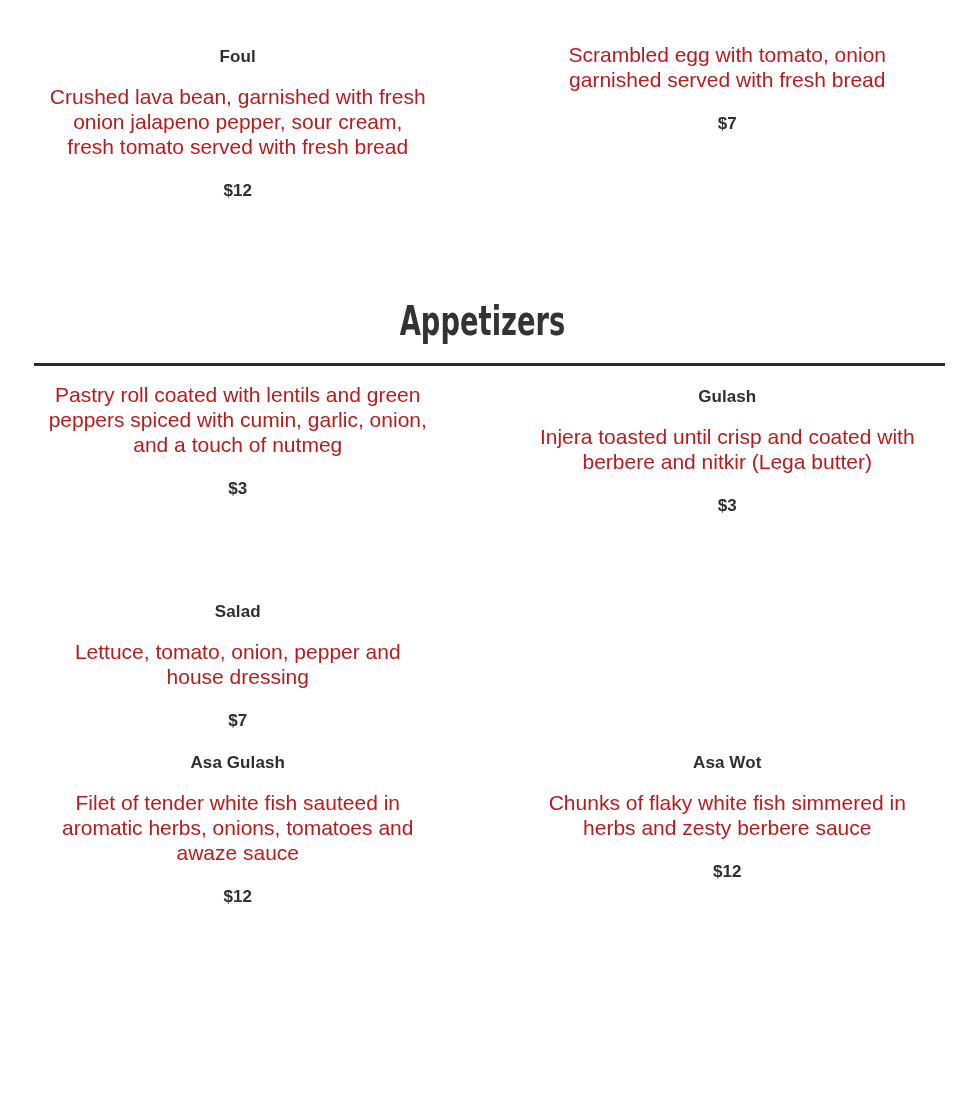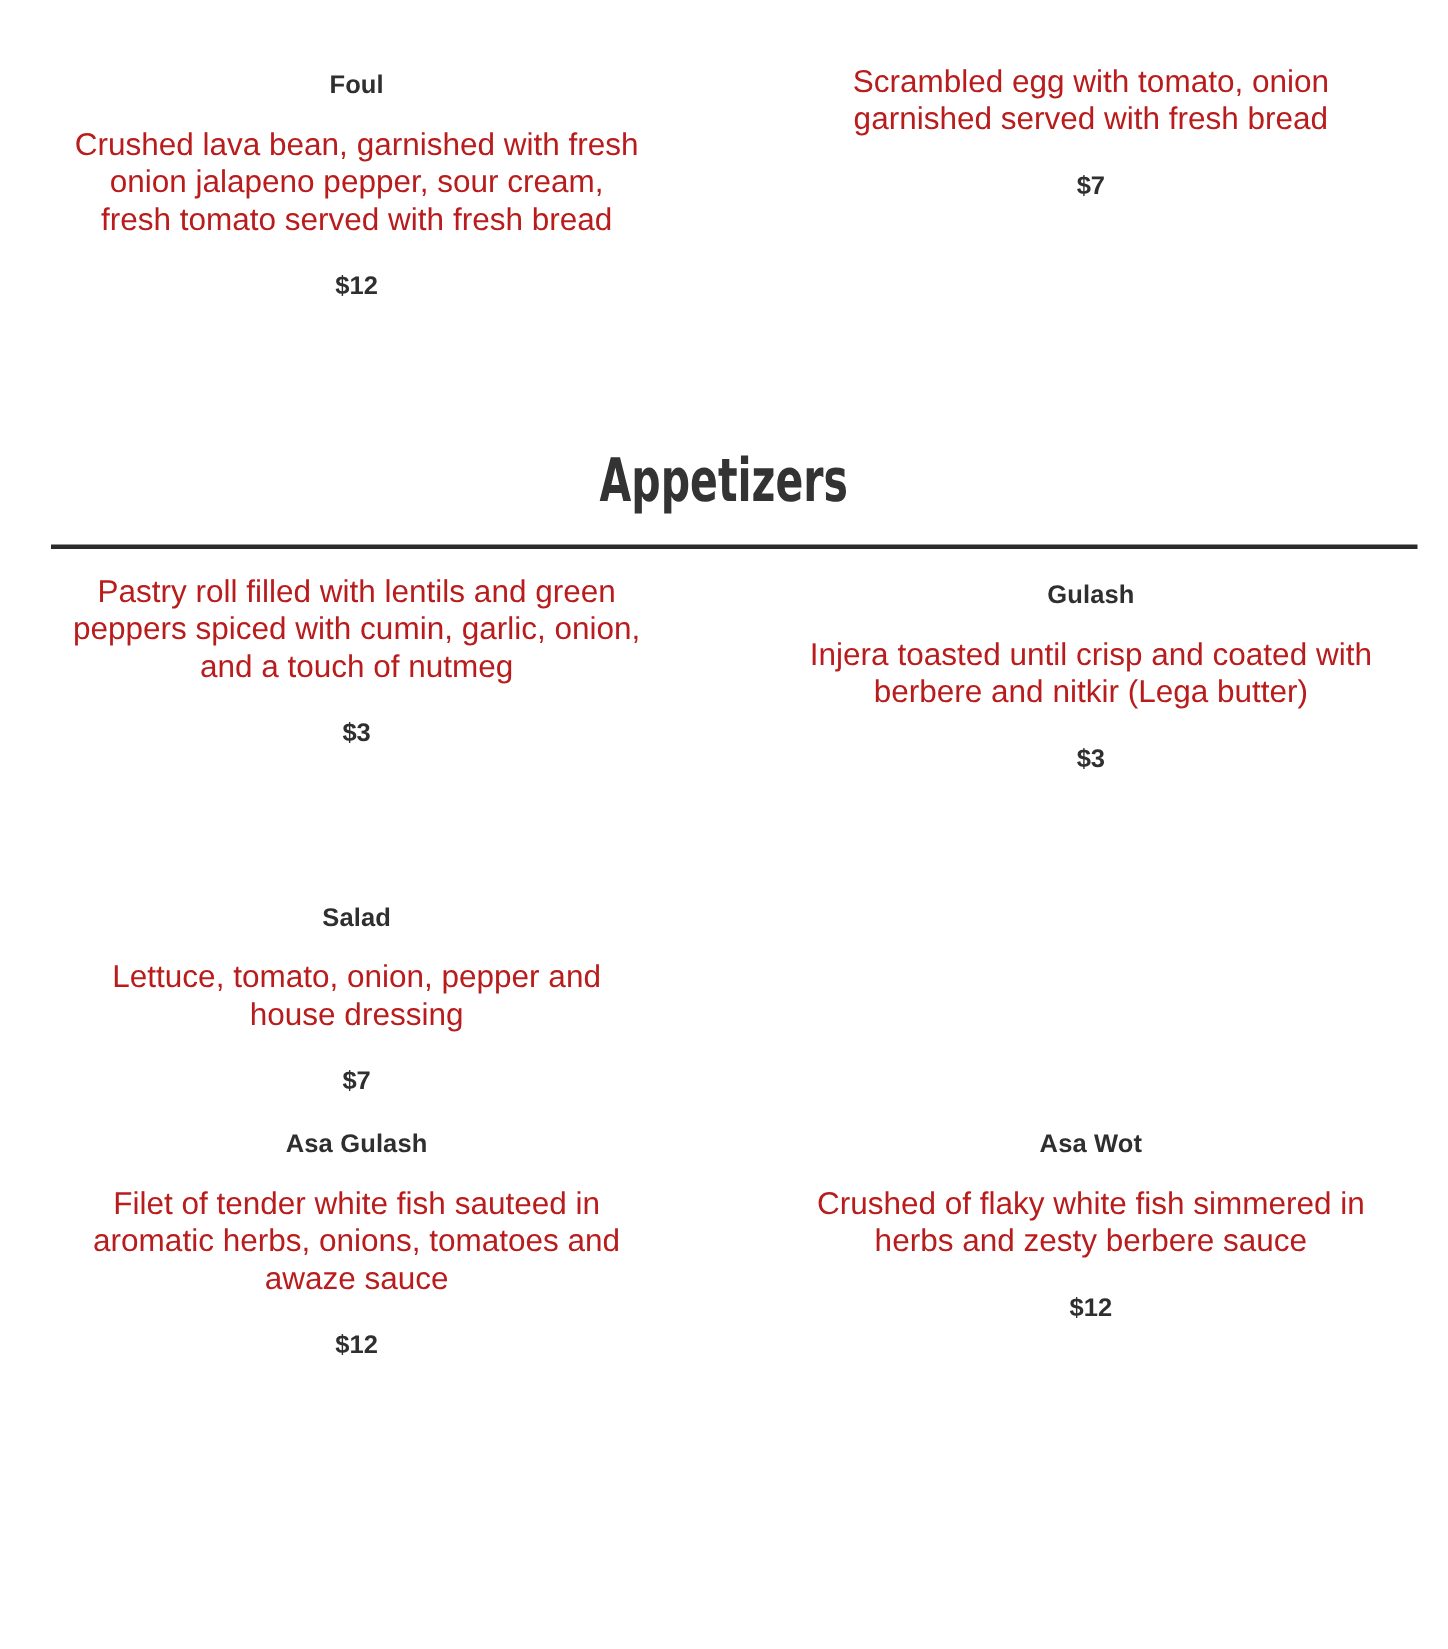--- a/index.html
+++ b/index.html
@@ -114,21 +114,21 @@
   </div>
 
   <div class="section-block">
     <div class="section-title">Appetizers</div>
     <div class="section-rule"></div>
   </div>
 
   <div class="item-grid">
 
     <div class="menu-item">
-      <div class="item-desc">Pastry roll filled with lentils and green peppers spiced with cumin, garlic, onion, and a touch of nutmeg</div>
+      <div class="item-desc">Pastry roll coated with lentils and green peppers spiced with cumin, garlic, onion, and a touch of nutmeg</div>
       <div class="item-price">$3</div>
     </div>
 
     <div class="menu-item">
       <div class="item-name">Gulash</div>
       <div class="item-desc">Injera toasted until crisp and coated with berbere and nitkir (Lega butter)</div>
       <div class="item-price">$3</div>
     </div>
 
   </div>
@@ -151,19 +151,19 @@
   <div class="item-grid">
 
     <div class="menu-item">
       <div class="item-name">Asa Gulash</div>
       <div class="item-desc">Filet of tender white fish sauteed in aromatic herbs, onions, tomatoes and awaze sauce</div>
       <div class="item-price">$12</div>
     </div>
 
     <div class="menu-item">
       <div class="item-name">Asa Wot</div>
-      <div class="item-desc">Crushed of flaky white fish simmered in herbs and zesty berbere sauce</div>
+      <div class="item-desc">Chunks of flaky white fish simmered in herbs and zesty berbere sauce</div>
       <div class="item-price">$12</div>
     </div>
 
   </div>
 
 </div>
 
 </body></html>

